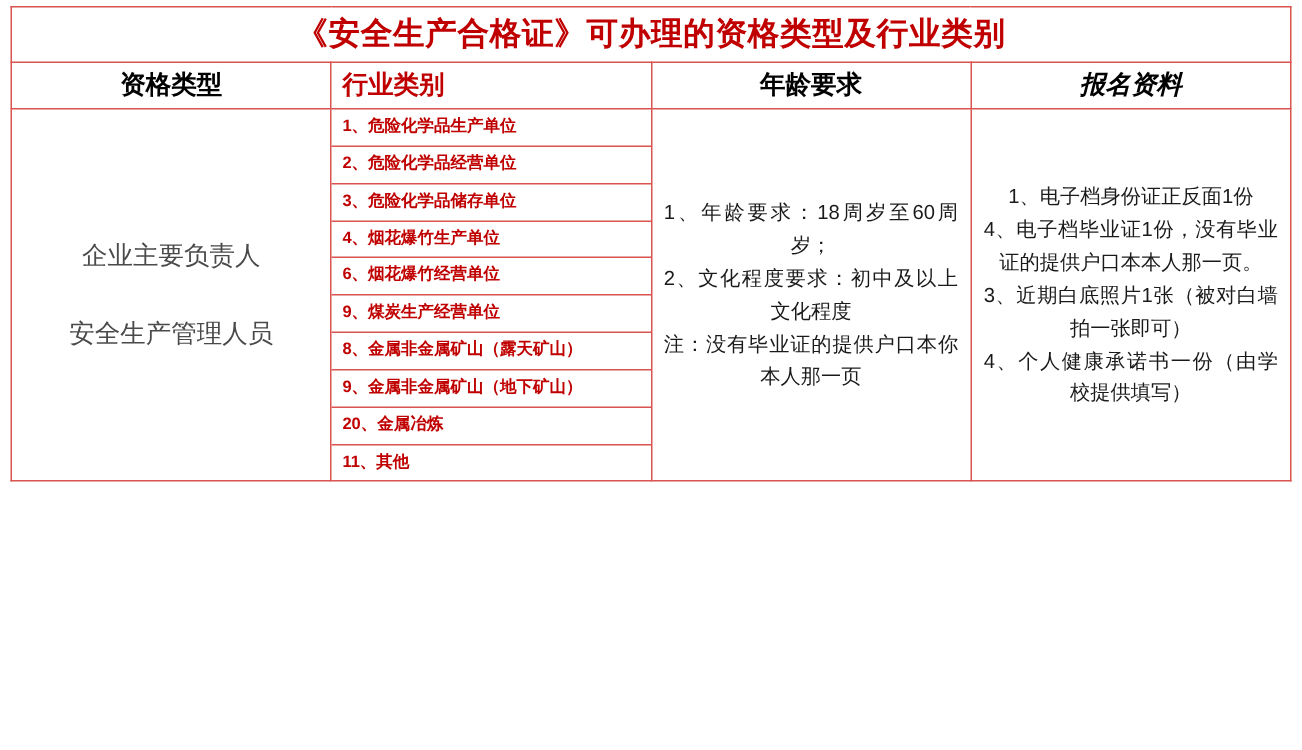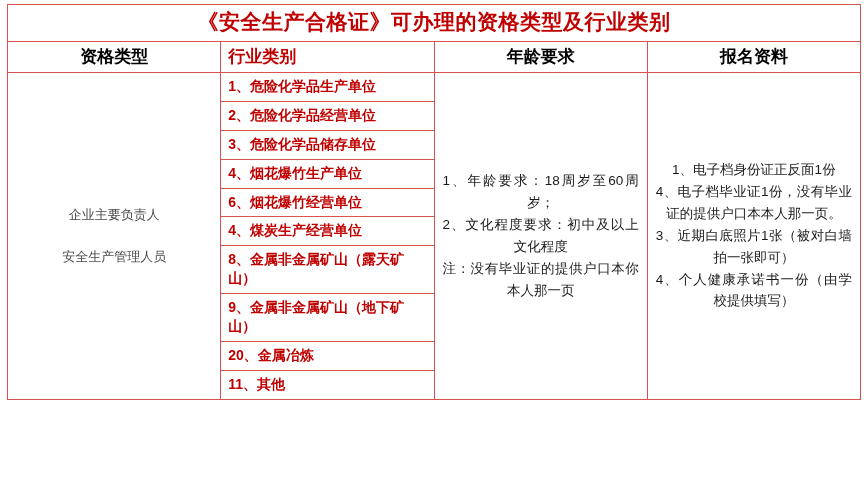--- a/index.html
+++ b/index.html
@@ -53,46 +53,46 @@
   .hdr.red {
     color: #c00000;
   }
   .hdr.left {
     text-align: left;
     padding-left: 7px !important;
   }
   .col-a { width: 345px; }
   .col-b { width: 270px; }
   .col-c { width: 116px; }
-  .col-d { width: 121px; }
+  .col-d { width: 121px; font-style: italic; }
 
   .cert-cell {
     text-align: center;
     color: #4a4a4a;
-    font-size: 13px;
+    font-size: 17px;
     line-height: 2.6;
     font-family: "Liberation Serif", "DejaVu Serif", serif;
   }
   .cert-cell div {
     padding: 4px 0;
   }
   
   table.sub {
     border-collapse: collapse;
     width: 100%;
     table-layout: fixed;
   }
   table.sub td {
     border: 1px solid #d9534f;
     border-left: 0;
     border-right: 0;
     padding: 4px 6px 5px 7px;
     color: #c00000;
     font-weight: bold;
-    font-size: 14px;
+    font-size: 11px;
     line-height: 1.35;
     font-family: "Liberation Sans", "DejaVu Sans", sans-serif;
   }
   table.sub tr:first-child td { border-top: 0; }
   table.sub tr:last-child td { border-bottom: 0; }
 
   .cond-cell, .mat-cell {
     font-size: 13.5px;
     color: #1a1a1a;
     line-height: 1.62;
@@ -140,21 +140,21 @@
               <tr>
                   <td>3、危险化学品储存单位</td>
                 </tr>
               <tr>
                   <td>4、烟花爆竹生产单位</td>
                 </tr>
               <tr>
                   <td>6、烟花爆竹经营单位</td>
                 </tr>
               <tr>
-                  <td>4、煤炭生产经营单位</td>
+                  <td>9、煤炭生产经营单位</td>
                 </tr>
               <tr>
                   <td>8、金属非金属矿山（露天矿山）</td>
                 </tr>
               <tr>
                   <td>9、金属非金属矿山（地下矿山）</td>
                 </tr>
               <tr>
                   <td>20、金属冶炼</td>
                 </tr>

